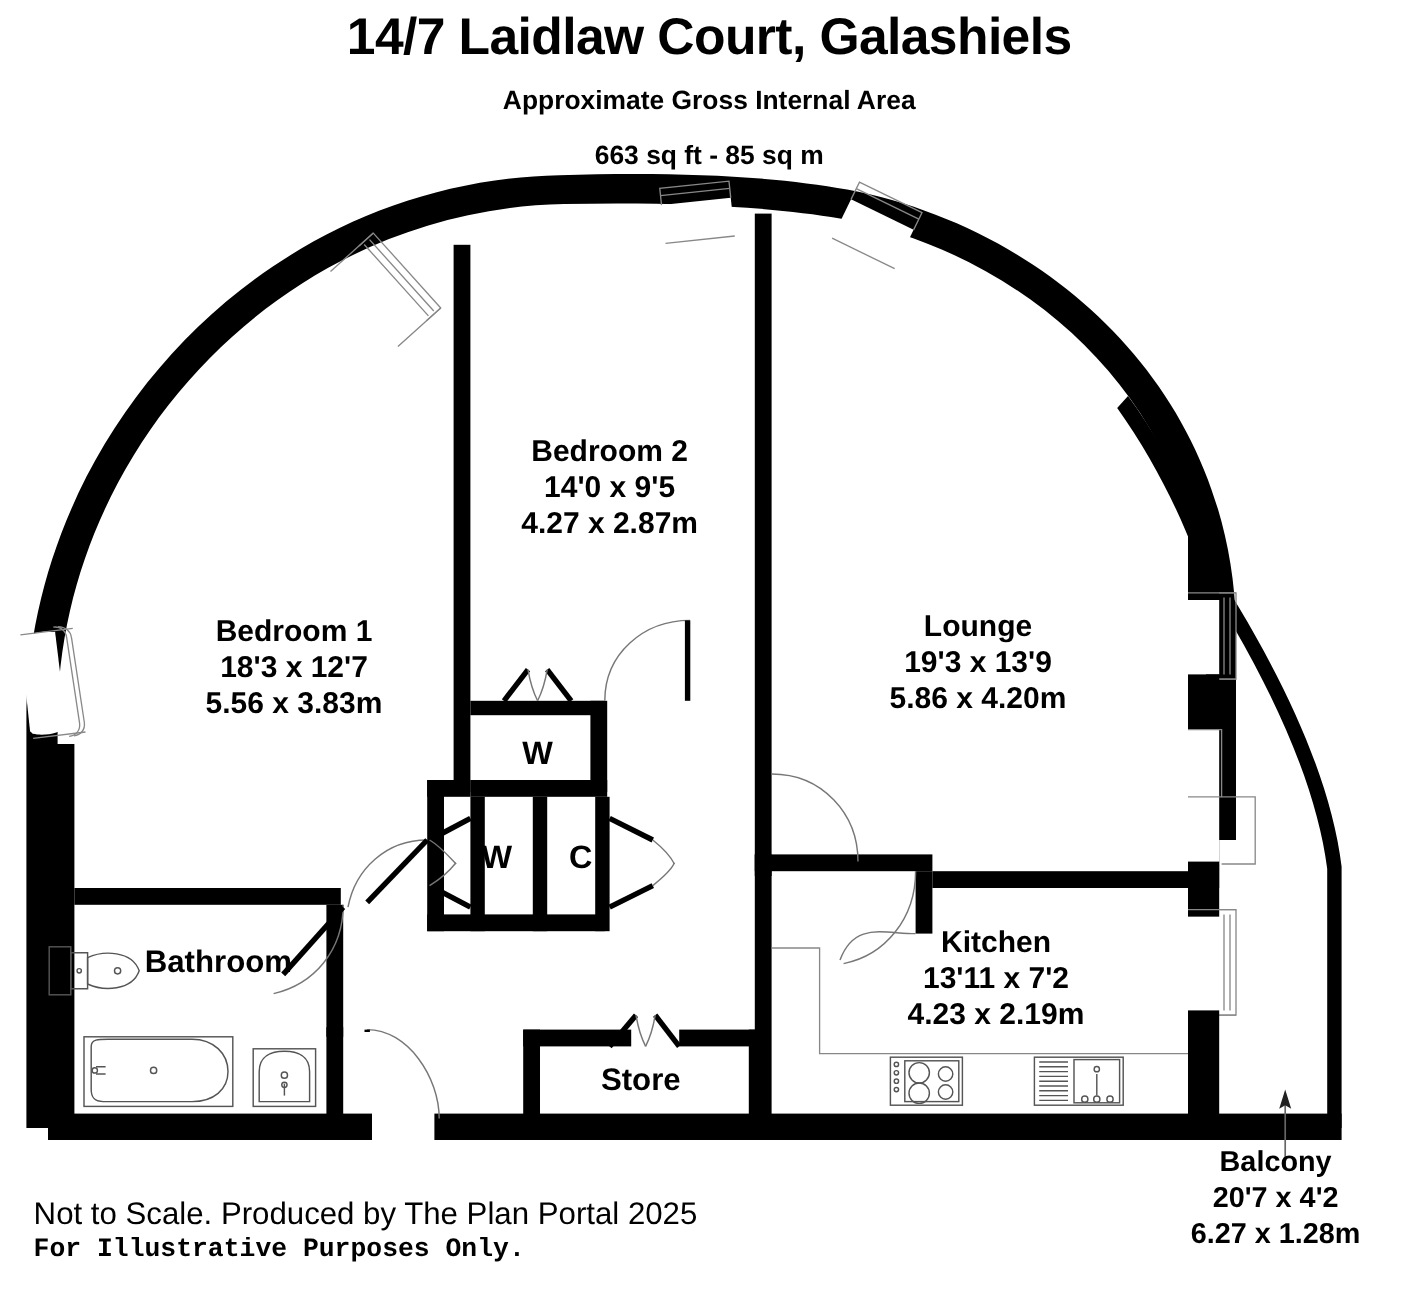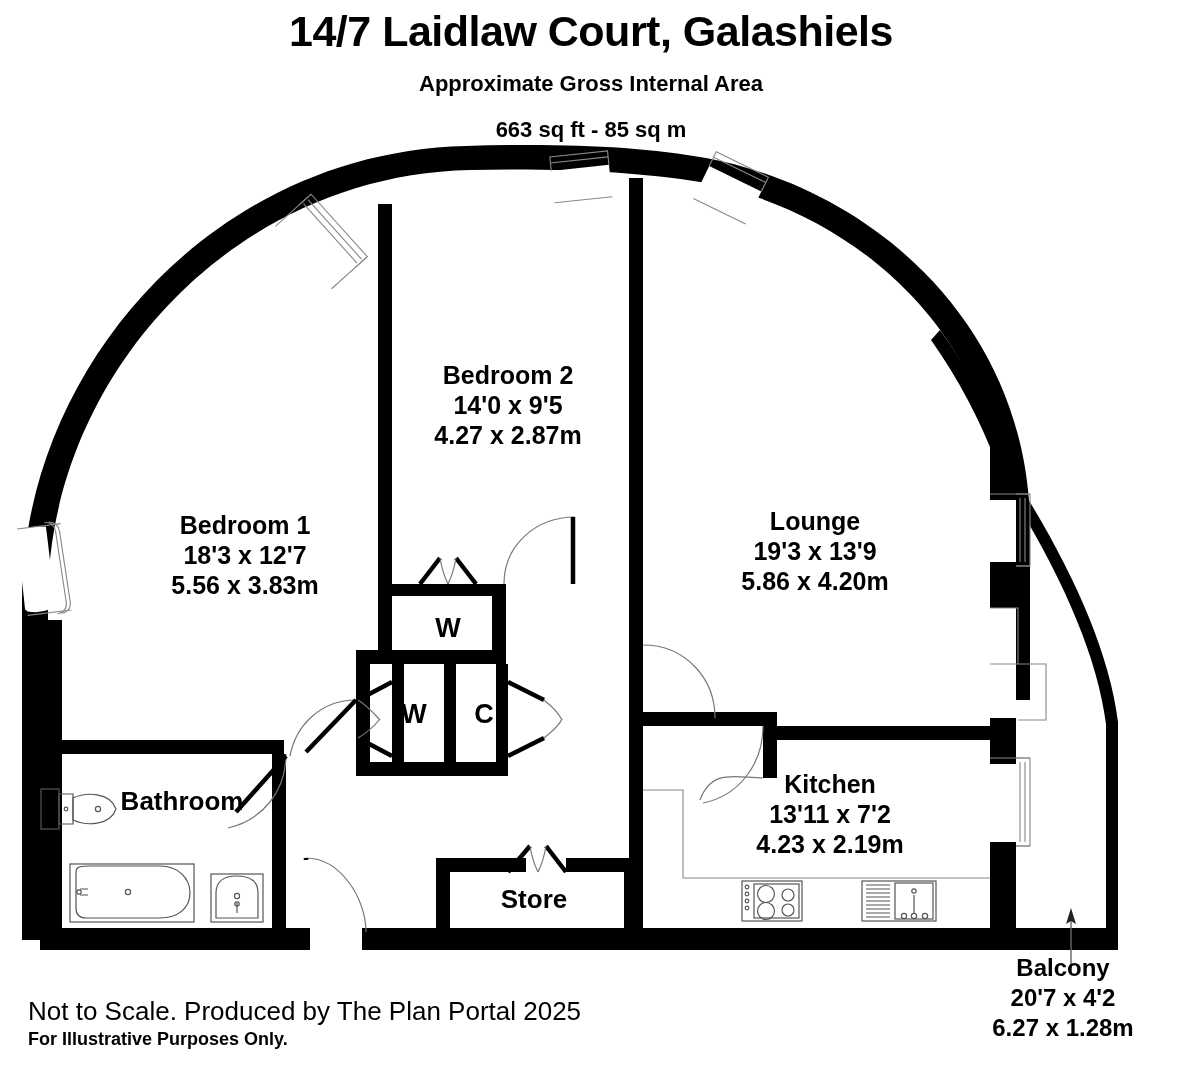--- a/index.html
+++ b/index.html
@@ -51,24 +51,24 @@
     text-align: left;
     margin-left: 28px;
   }
   .footer-line-1 {
     font-size: 26px;
     font-weight: normal;
     line-height: 1.25;
     font-family: "Liberation Sans", sans-serif;
   }
   .footer-line-2 {
-    font-size: 18px;
+    font-size: 22px;
     font-weight: bold;
     line-height: 1.25;
-    font-family: Liberation Sans, sans-serif;
+    font-family: Liberation Mono, monospace;
   }
   svg#floorplan-svg {
     position: absolute;
     left: 0; top: 0;
     width: 1182px;
     height: 1080px;
     display: block;
   }
   .wall { fill: #000000; }
   .thinline-light { fill: none; stroke: #888888; stroke-width: 1.1; }

